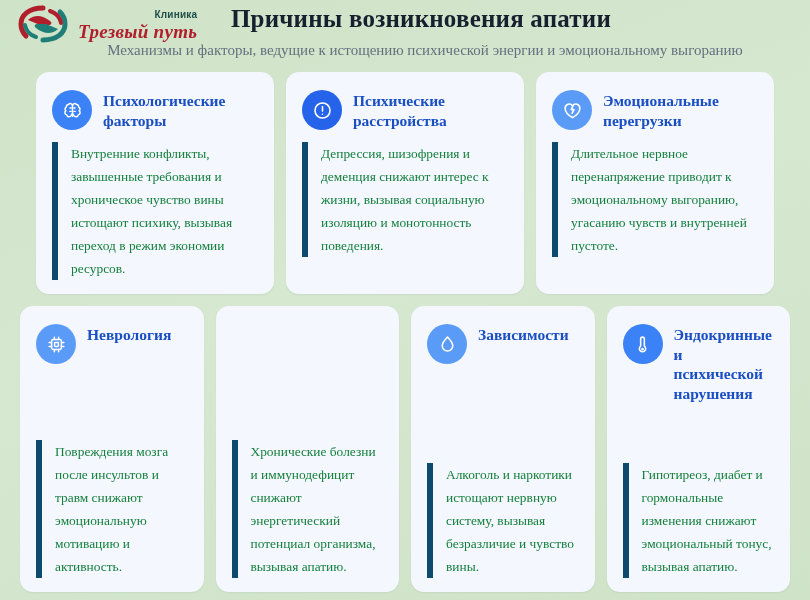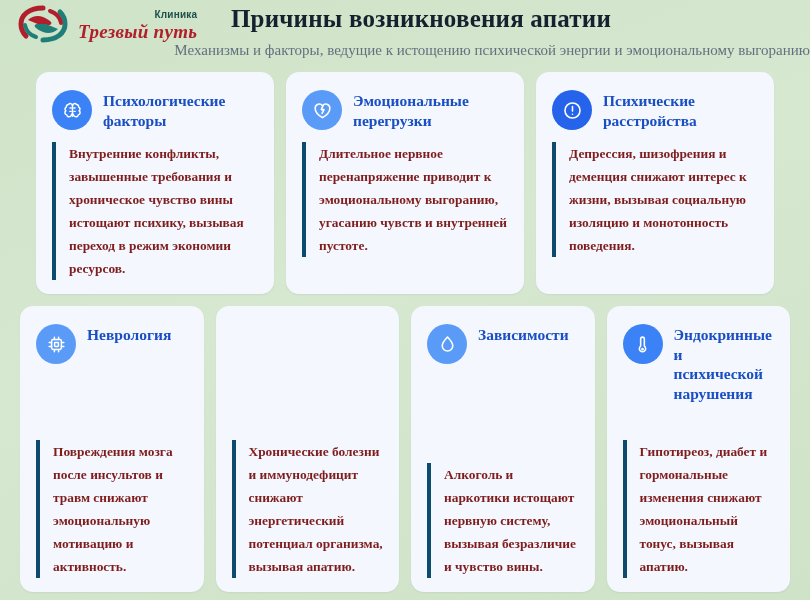--- a/index.html
+++ b/index.html
@@ -73,21 +73,21 @@
     font-size: 25px;
     color: #16202e;
     letter-spacing: .2px;
     padding-left: 32px;
   }
   .subtitle {
     position: absolute;
     left: 0;
     right: 0;
     top: 42px;
-    text-align: right;
+    text-align: center;
     font-family: "Liberation Serif", serif;
     font-size: 15px;
     color: #63707e;
     padding-left: 40px;
   }
 
   
   .row {
     display: flex;
     box-sizing: border-box;
@@ -139,27 +139,26 @@
   .card-title {
     font-family: "Liberation Serif", serif;
     font-weight: 700;
     font-size: 15.5px;
     line-height: 1.26;
     color: #1a4fc4;
     padding-top: 3px;
   }
   .card-body {
     margin-top: auto;
-    border-left: 4px solid #0c4a6e;
+    border-left: 6px solid #0c4a6e;
     padding-left: 13px;
     font-family: "Liberation Serif", serif;
     font-size: 13.4px;
     line-height: 1.72;
-    color: #7f1d1d;
-    font-weight: bold;
+    color: #15803d;
   }
   .row-top .card-body { margin-top: 8px; }
 
   
   .tint-a { background: #3b82f6; }
   .tint-b { background: #5b9bf8; }
   .tint-c { background: #2563eb; }
 </style>
 </head>
 <body>
@@ -201,43 +200,43 @@
             <path d="M9.2 9.1h1.3M13.6 9.1h1.3M9 13h1.4M13.7 13H15"></path>
           </svg>
         </span>
         <div class="card-title">Психологические факторы</div>
       </div>
       <div class="card-body">Внутренние конфликты, завышенные требования и хроническое чувство вины истощают психику, вызывая переход в режим экономии ресурсов.</div>
     </div>
 
     <div class="card">
       <div class="card-head">
-        <span class="icon-badge tint-b">
-          <svg viewBox="0 0 24 24" fill="none" stroke="#ffffff" stroke-width="1.8" stroke-linecap="round" stroke-linejoin="round">
-            <path d="M12 20.2S3.6 15.1 3.6 9.3a4.6 4.6 0 0 1 8.4-2.6 4.6 4.6 0 0 1 8.4 2.6c0 5.8-8.4 10.9-8.4 10.9z"></path>
-            <path d="M12.6 6.4 10.6 11h3.1l-2.2 4.4"></path>
-          </svg>
-        </span>
-        <div class="card-title">Эмоциональные перегрузки</div>
-      </div>
-      <div class="card-body">Длительное нервное перенапряжение приводит к эмоциональному выгоранию, угасанию чувств и внутренней пустоте.</div>
-    </div>
-
-    <div class="card">
-      <div class="card-head">
         <span class="icon-badge tint-c">
           <svg viewBox="0 0 24 24" fill="none" stroke="#ffffff" stroke-width="1.8" stroke-linecap="round" stroke-linejoin="round">
             <circle cx="12" cy="12" r="8.6"></circle>
             <path d="M12 7.6v5.1"></path>
             <circle cx="12" cy="16.3" r="0.9" fill="#ffffff" stroke="none"></circle>
           </svg>
         </span>
         <div class="card-title">Психические расстройства</div>
       </div>
       <div class="card-body">Депрессия, шизофрения и деменция снижают интерес к жизни, вызывая социальную изоляцию и монотонность поведения.</div>
+    </div>
+
+    <div class="card">
+      <div class="card-head">
+        <span class="icon-badge tint-b">
+          <svg viewBox="0 0 24 24" fill="none" stroke="#ffffff" stroke-width="1.8" stroke-linecap="round" stroke-linejoin="round">
+            <path d="M12 20.2S3.6 15.1 3.6 9.3a4.6 4.6 0 0 1 8.4-2.6 4.6 4.6 0 0 1 8.4 2.6c0 5.8-8.4 10.9-8.4 10.9z"></path>
+            <path d="M12.6 6.4 10.6 11h3.1l-2.2 4.4"></path>
+          </svg>
+        </span>
+        <div class="card-title">Эмоциональные перегрузки</div>
+      </div>
+      <div class="card-body">Длительное нервное перенапряжение приводит к эмоциональному выгоранию, угасанию чувств и внутренней пустоте.</div>
     </div>
   </div>
 
   <div class="row row-bottom">
 
     <div class="card">
       <div class="card-head">
         <span class="icon-badge tint-b">
           <svg viewBox="0 0 24 24" fill="none" stroke="#ffffff" stroke-width="1.7" stroke-linecap="round" stroke-linejoin="round">
             <rect x="6.4" y="6.4" width="11.2" height="11.2" rx="1.8"></rect>

